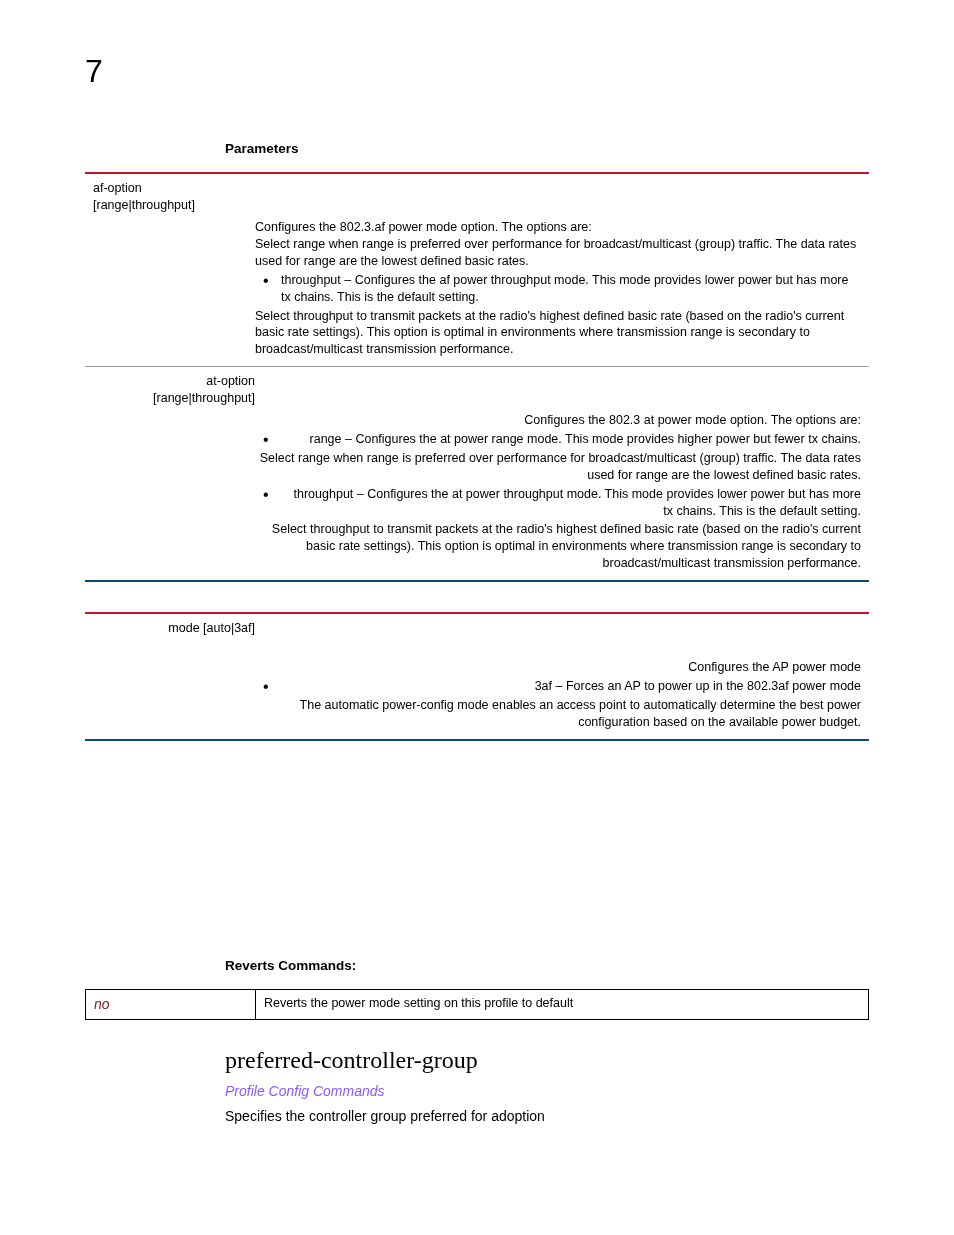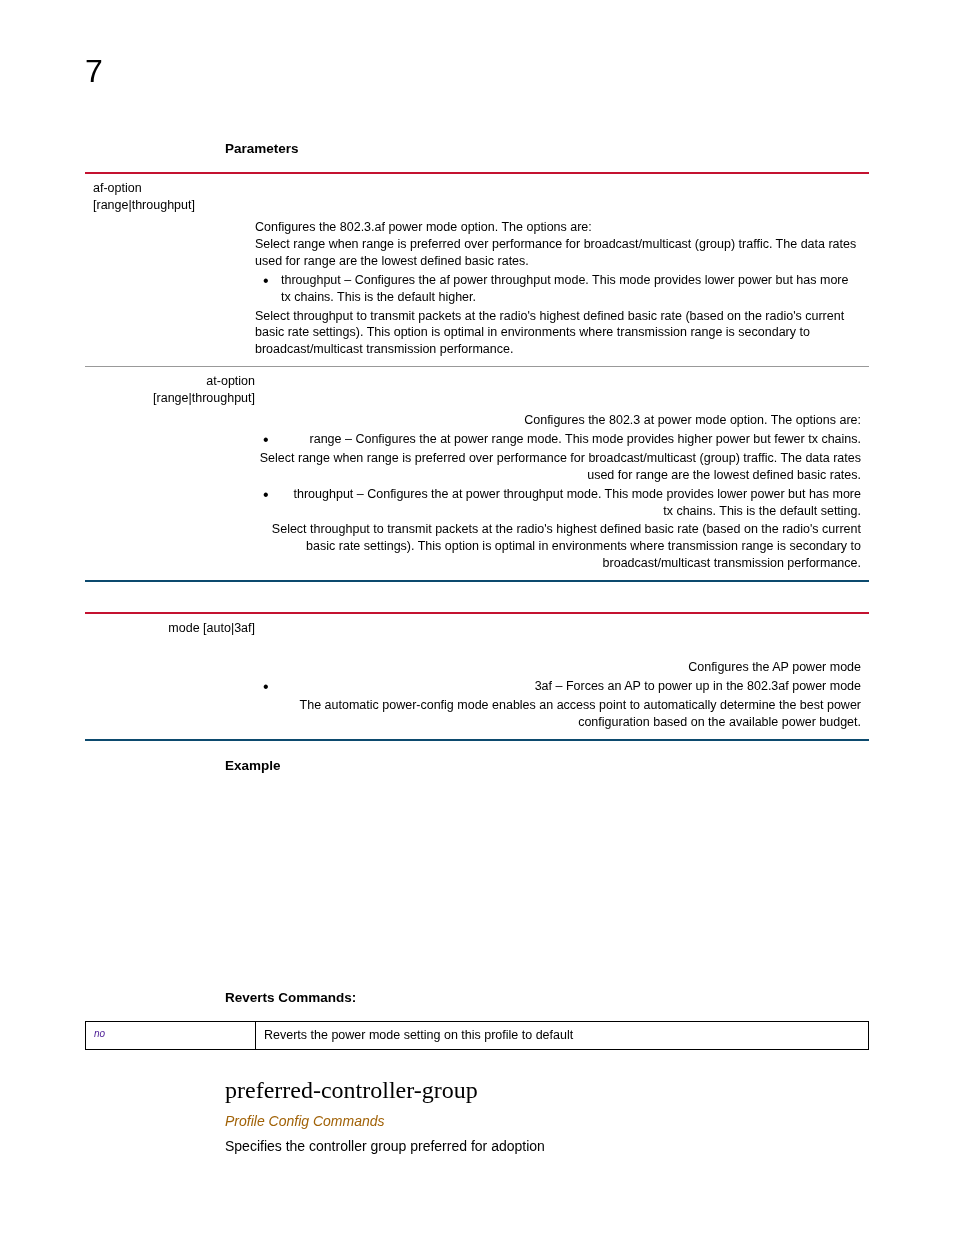--- a/index.html
+++ b/index.html
@@ -78,38 +78,38 @@
     margin-left: -140px;
     width: calc(100% + 140px);
     border: 1px solid #000;
     display: flex;
   }
   .related-name {
     width: 170px;
     flex-shrink: 0;
     padding: 5px 8px;
     border-right: 1px solid #000;
-    color: #4c1d95;
+    color: #7f1d1d;
     font-style: italic;
-    font-size: 10px;
+    font-size: 14px;
   }
   .related-desc {
     flex: 1;
     padding: 5px 8px;
     font-size: 12.5px;
   }
   .cmd-heading {
     font-size: 24px;
     font-weight: 400;
     margin-top: 24px;
     margin-bottom: 6px;
     font-family: Georgia, 'Times New Roman', serif;
   }
   .link {
-    color: #a16207;
+    color: #8b5cf6;
     font-style: italic;
     font-size: 14px;
     margin-bottom: 6px;
   }
   .body-text {
     font-size: 14px;
     margin-top: 4px;
   }
 </style>
 </head>
@@ -124,21 +124,21 @@
   <div class="param-table">
     <div class="param-row">
       <div class="param-name">
         <div>af-option</div>
         <div>[range|throughput]</div>
       </div>
       <div class="param-desc">
         <div>Configures the 802.3.af power mode option. The options are:</div>
         <div>Select range when range is preferred over performance for broadcast/multicast (group) traffic. The data rates used for range are the lowest defined basic rates.</div>
         <ul class="bul">
-            <li>throughput – Configures the af power throughput mode. This mode provides lower power but has more tx chains. This is the default higher.</li>
+            <li>throughput – Configures the af power throughput mode. This mode provides lower power but has more tx chains. This is the default setting.</li>
           </ul>
         <div>Select throughput to transmit packets at the radio's highest defined basic rate (based on the radio's current basic rate settings). This option is optimal in environments where transmission range is secondary to broadcast/multicast transmission performance.</div>
       </div>
     </div>
     <div class="param-row">
       <div class="param-name">
         <div>at-option</div>
         <div>[range|throughput]</div>
       </div>
       <div class="param-desc">
@@ -166,21 +166,20 @@
         <div>Configures the AP power mode</div>
         <ul class="bul">
           <li>3af – Forces an AP to power up in the 802.3af power mode</li>
         </ul>
         <div>The automatic power-config mode enables an access point to automatically determine the best power configuration based on the available power budget.</div>
       </div>
     </div>
   </div>
 
   <div style="height:16px;"></div>
-  <div class="sec-heading">Example</div>
   <div class="example-block"></div>
 
   <div class="sec-heading">Reverts Commands:</div>
   <div class="related-table">
     <div class="related-name">no</div>
     <div class="related-desc">Reverts the power mode setting on this profile to default</div>
   </div>
 
   <div class="cmd-heading">preferred-controller-group</div>
   <div class="link">Profile Config Commands</div>

